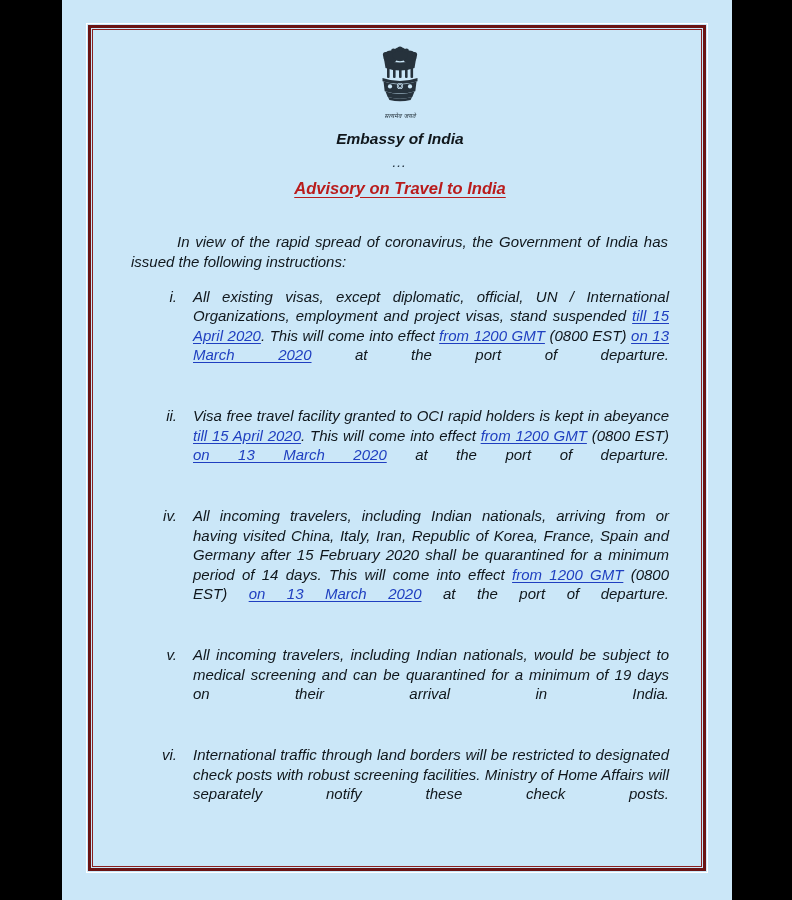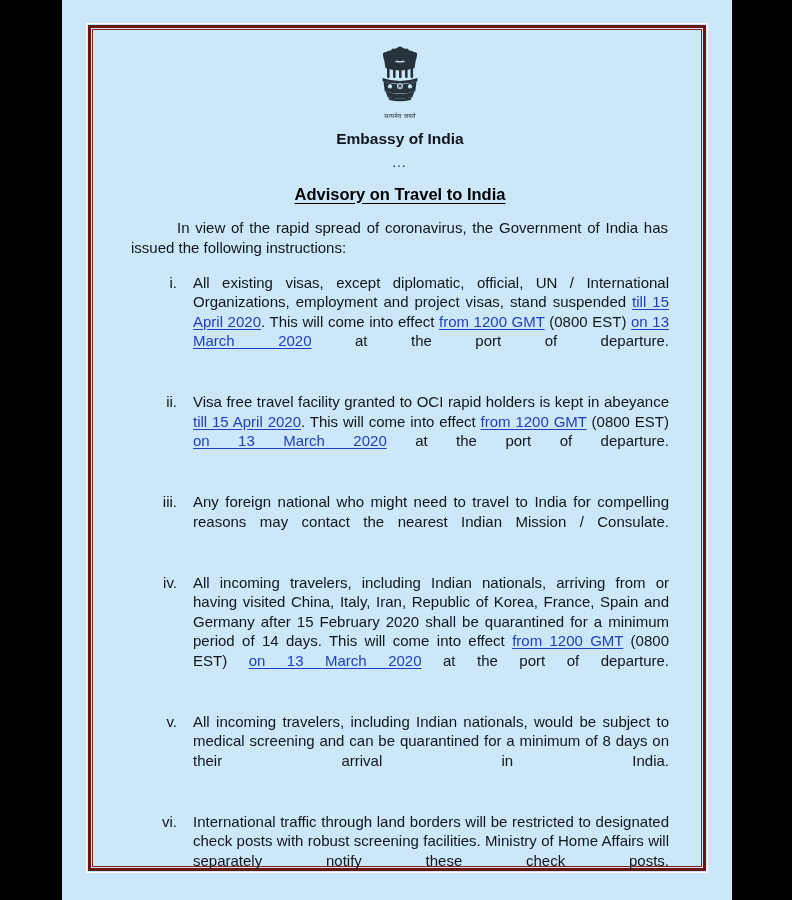--- a/index.html
+++ b/index.html
@@ -11,20 +11,21 @@
     width: 792px;
     height: 900px;
     overflow: hidden;
     font-family: "Liberation Sans", sans-serif;
   }
   #screen {
     position: relative;
     width: 760px;
     height: 900px;
     background: #000000;
+    font-style: italic;
   }
   
   #page-sheet {
     position: absolute;
     left: 62px;
     top: 0px;
     width: 670px;
     height: 900px;
     background: #cbe7f8;
   }
@@ -81,29 +82,29 @@
     line-height: 18px;
     color: #2a3a46;
     letter-spacing: 2px;
     margin-top: 4px;
     height: 20px;
   }
   .advisory-title {
     text-align: center;
     font-weight: bold;
     font-size: 16.5px;
-    color: #000000;
+    color: #b91c1c;
     text-decoration: underline;
     text-underline-offset: 3px;
-    margin-top: 12px;
+    margin-top: 6px;
   }
 
   
   .intro {
-    margin-top: 14px;
+    margin-top: 34px;
     font-size: 15px;
     line-height: 20px;
     color: #10171c;
     text-align: justify;
     text-indent: 46px;
     padding: 0 1px 0 0;
   }
 
   ol.clauses {
     list-style: none;
@@ -218,30 +219,26 @@
         <ol class="clauses" id="clause-list">
             <li>
               <span class="clause-marker">i.</span>
               <span class="clause-text"><span>All existing visas, except diplomatic, official, UN / International Organizations, employment and project visas, stand suspended </span><a class="lnk" href="#">till 15 April 2020</a><span>. This will come into effect </span><a class="lnk" href="#">from 1200 GMT</a><span> (0800 EST) </span><a class="lnk" href="#">on 13 March 2020</a><span> at the port of departure.</span></span>
             </li>
             <li>
               <span class="clause-marker">ii.</span>
               <span class="clause-text"><span>Visa free travel facility granted to OCI rapid holders is kept in abeyance </span><a class="lnk" href="#">till 15 April 2020</a><span>. This will come into effect </span><a class="lnk" href="#">from 1200 GMT</a><span> (0800 EST) </span><a class="lnk" href="#">on 13 March 2020</a><span> at the port of departure.</span></span>
             </li>
             <li>
-              <span class="clause-marker">iii.</span>
-              <span class="clause-text"><span>Any foreign national who might need to travel to India for compelling reasons may contact the nearest Indian Mission / Consulate.</span></span>
-            </li>
-            <li>
               <span class="clause-marker">iv.</span>
               <span class="clause-text"><span>All incoming travelers, including Indian nationals, arriving from or having visited China, Italy, Iran, Republic of Korea, France, Spain and Germany after 15 February 2020 shall be quarantined for a minimum period of 14 days. This will come into effect </span><a class="lnk" href="#">from 1200 GMT</a><span> (0800 EST) </span><a class="lnk" href="#">on 13 March 2020</a><span> at the port of departure.</span></span>
             </li>
             <li>
               <span class="clause-marker">v.</span>
-              <span class="clause-text"><span>All incoming travelers, including Indian nationals, would be subject to medical screening and can be quarantined for a minimum of 8 days on their arrival in India.</span></span>
+              <span class="clause-text"><span>All incoming travelers, including Indian nationals, would be subject to medical screening and can be quarantined for a minimum of 19 days on their arrival in India.</span></span>
             </li>
             <li>
               <span class="clause-marker">vi.</span>
               <span class="clause-text"><span>International traffic through land borders will be restricted to designated check posts with robust screening facilities. Ministry of Home Affairs will separately notify these check posts.</span></span>
             </li>
           </ol>
 
       </div>
     </div>
   </div>

